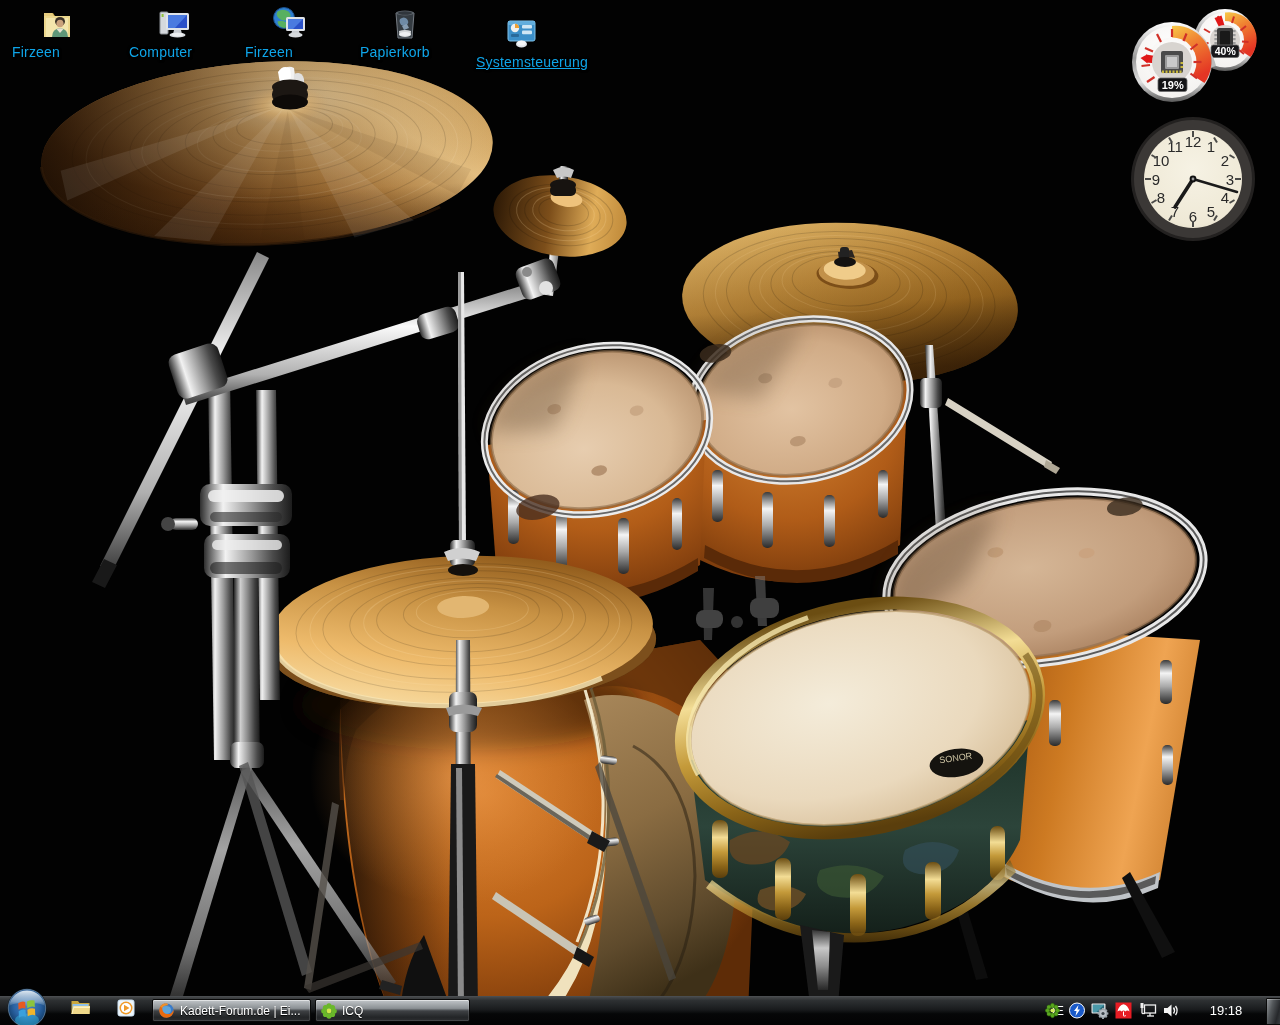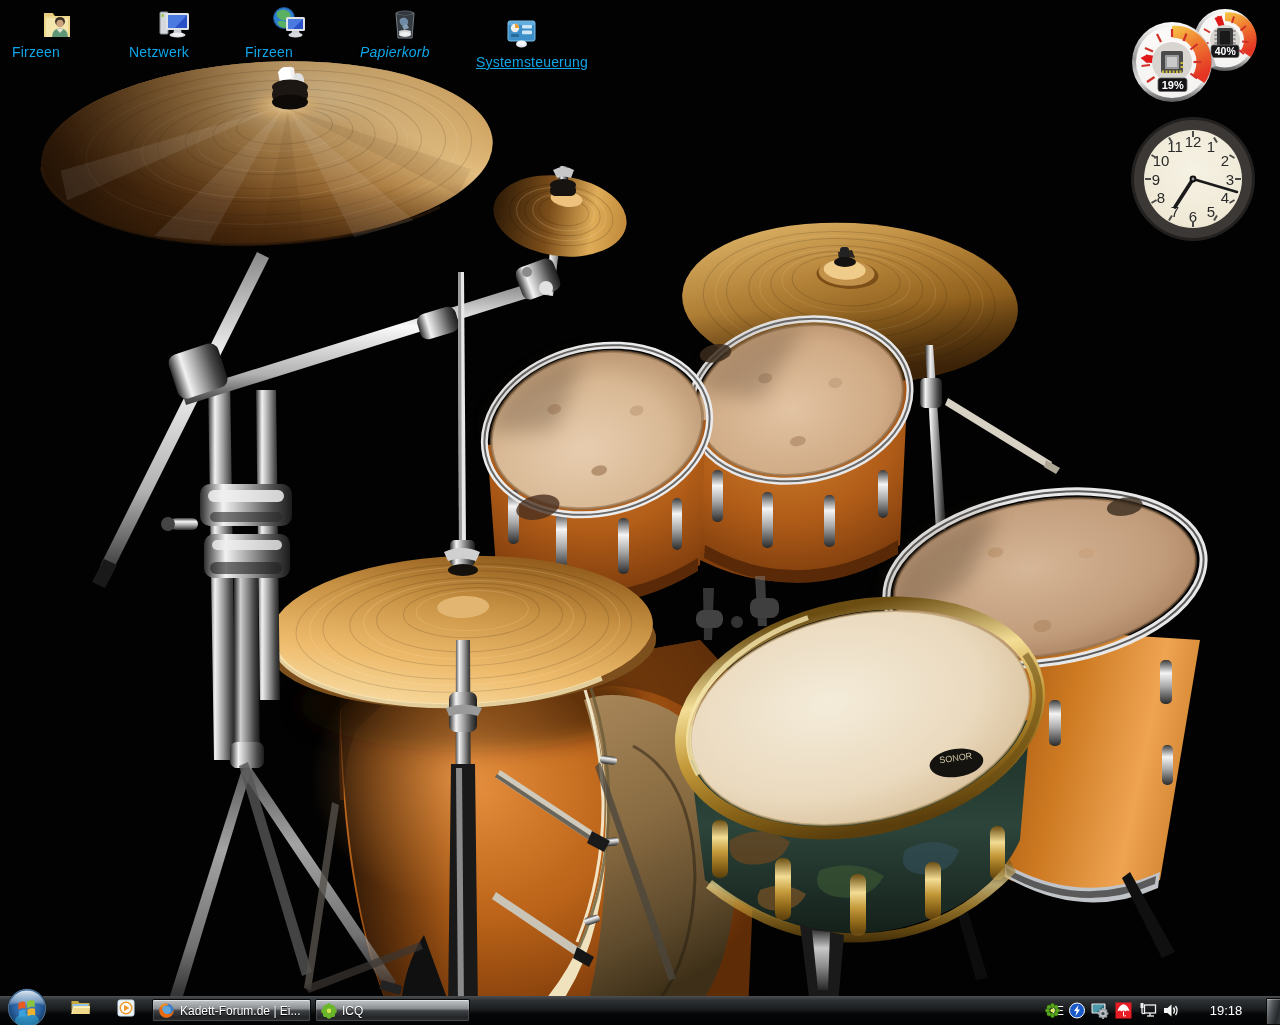--- a/index.html
+++ b/index.html
@@ -494,37 +494,37 @@
       <rect x="3" y="5" width="8" height="22" rx="1" fill="#d5d9dd"></rect>
       <rect x="3" y="5" width="8" height="22" rx="1" fill="none" stroke="#8a8f94"></rect>
       <rect x="4.6" y="7" width="2" height="3" fill="#8fc43c"></rect>
       <rect x="9" y="6" width="23" height="17" rx="1.5" fill="#dfe3e8"></rect>
       <rect x="11" y="8" width="19" height="13" fill="#2a50c8"></rect>
       <path d="M11 8 L30 8 L18 21 L11 21 Z" fill="#4a7ae0"></path>
       <path d="M17 23 L24 23 L25 27 L16 27 Z" fill="#c8ccd2"></path>
       <ellipse cx="20.5" cy="28" rx="8" ry="2.6" fill="#d5d9dd"></ellipse>
       <ellipse cx="20.5" cy="27.6" rx="6" ry="1.8" fill="#eef0f2"></ellipse>
     </svg>
-    <span class="lbl">Netzwerk</span>
+    <span class="lbl">Computer</span>
   </div>
   <div class="ico" style="left:245px;top:7px;">
     <svg class="art" width="34" height="34" viewBox="0 0 34 34">
       <circle cx="11" cy="11" r="10.5" fill="#2f7fd0"></circle>
       <path d="M4.5 4.5 q5.5 -3.5 11 0 q3.5 3.5 1 7 q-4.5 3.5 -9 1 q-5.5 -3.5 -3 -8 Z" fill="#58b060"></path>
       <path d="M4.5 14.5 q4.5 -2 9 1 q3 3.5 1 5.5 q-4.5 1 -8 -2 q-2 -2.5 -2 -4.5 Z" fill="#58b060"></path>
       <circle cx="11" cy="11" r="10.5" fill="none" stroke="#1a4f8a"></circle>
       <rect x="13" y="10" width="19" height="14" rx="1.5" fill="#dfe3e8"></rect>
       <rect x="15" y="12" width="15" height="10" fill="#2a50c8"></rect>
       <path d="M15 12 L30 12 L20 22 L15 22 Z" fill="#4a7ae0"></path>
       <path d="M19 24 L26 24 L27 27 L18 27 Z" fill="#c8ccd2"></path>
       <ellipse cx="22.5" cy="28" rx="7" ry="2.4" fill="#d5d9dd"></ellipse>
     </svg>
     <span class="lbl">Firzeen</span>
   </div>
-  <div class="ico" style="left:360px;top:7px;font-style:italic;">
+  <div class="ico" style="left:360px;top:7px;">
     <svg class="art" width="34" height="34" viewBox="0 0 34 34">
       <path d="M8 6 L26 6 L24 31 L10 31 Z" fill="#3a4148" opacity="0.9"></path>
       <path d="M8 6 L26 6 L24 31 L10 31 Z" fill="none" stroke="#777d84"></path>
       <ellipse cx="17" cy="6" rx="9" ry="2.6" fill="#5a6168"></ellipse>
       <ellipse cx="17" cy="6" rx="7" ry="1.8" fill="#30363c"></ellipse>
       <path d="M12 12 q4 -3 7 0 q3 4 -1 6 q-5 2 -6 -2 q-1 -2 0 -4 Z" fill="#7a9ab8" opacity="0.85"></path>
       <path d="M14 19 l5 -2 l2 4 l-5 2 Z" fill="#9ab4cc" opacity="0.8"></path>
       <ellipse cx="17" cy="27.5" rx="6" ry="2.4" fill="#e8eaec" opacity="0.9"></ellipse>
       <path d="M11 24 q6 -2 12 0 l-0.4 4 q-5.6 2 -11.2 0 Z" fill="#f2f3f4" opacity="0.85"></path>
     </svg>

